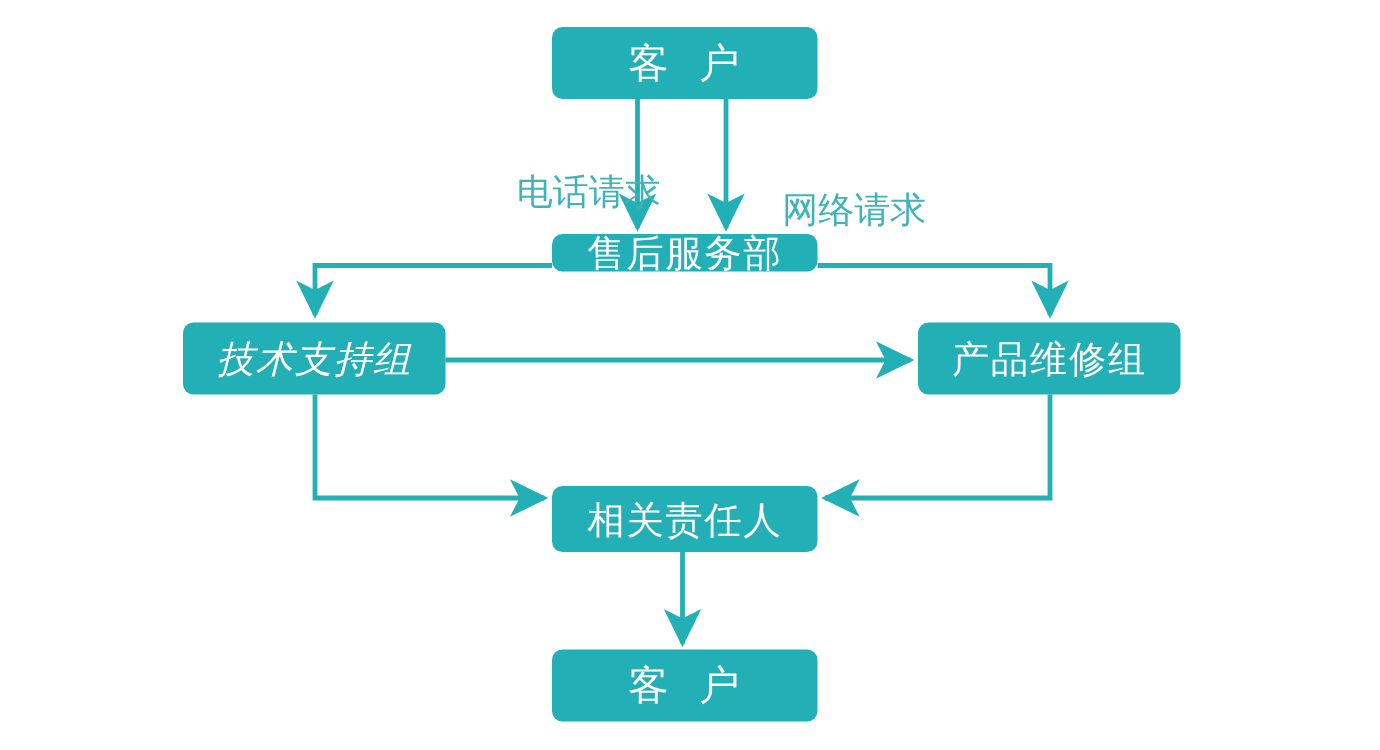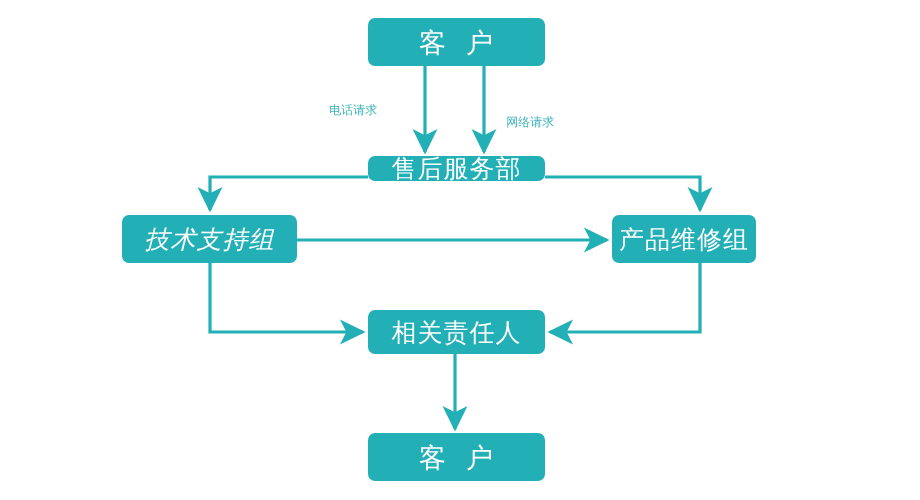--- a/index.html
+++ b/index.html
@@ -40,21 +40,21 @@
   }
   .node-lg {
     font-size: 27px;
   }
   .node-md {
     font-size: 25px;
   }
   .edge-label {
     position: absolute;
     color: #3FB3B8;
-    font-size: 12px;
+    font-size: 24px;
     white-space: pre;
     line-height: 1;
     z-index: 4;
   }
 </style>
 </head>
 <body>
 
 <div id="canvas">
 
@@ -90,25 +90,25 @@
   </div>
 
   <div class="node node-md" style="left:368px; top:156px; width:177px; height:25px;">
     <span>售后服务部</span>
   </div>
 
   <div class="node node-md" style="left:122px; top:215px; width:175px; height:48px;font-style:italic;">
     <span>技术支持组</span>
   </div>
 
-  <div class="node node-md" style="left:612px; top:215px; width:144px; height:48px;">
+  <div class="node node-md" style="left:612px; top:215px; width:175px; height:48px;">
     <span>产品维修组</span>
   </div>
 
-  <div class="node node-md" style="left:368px; top:310px; width:177px; height:44px;">
+  <div class="node node-md" style="left:368px; top:324px; width:177px; height:44px;">
     <span>相关责任人</span>
   </div>
 
   <div class="node node-lg" style="left:368px; top:433px; width:177px; height:48px;">
     <span>客  户</span>
   </div>
 
   <div class="edge-label" style="left:314px; top:92px;">
     <span>电话请求</span>
   </div>

